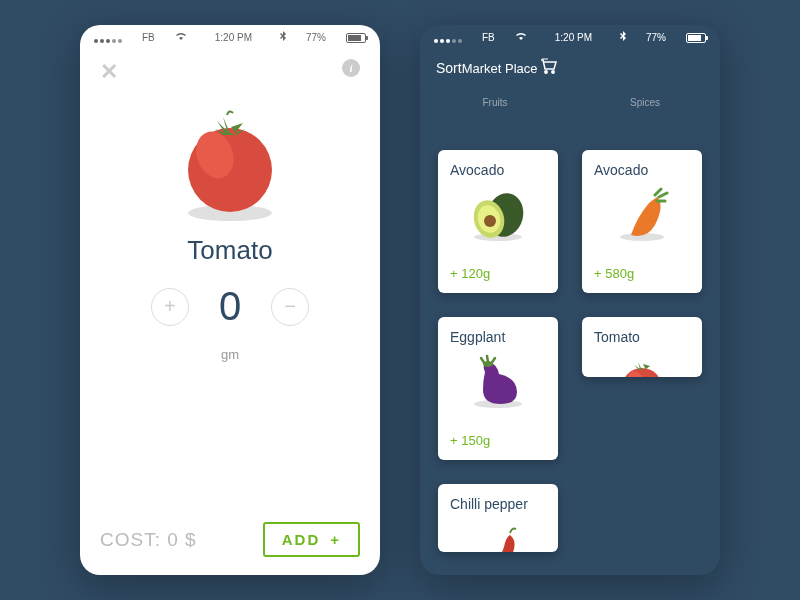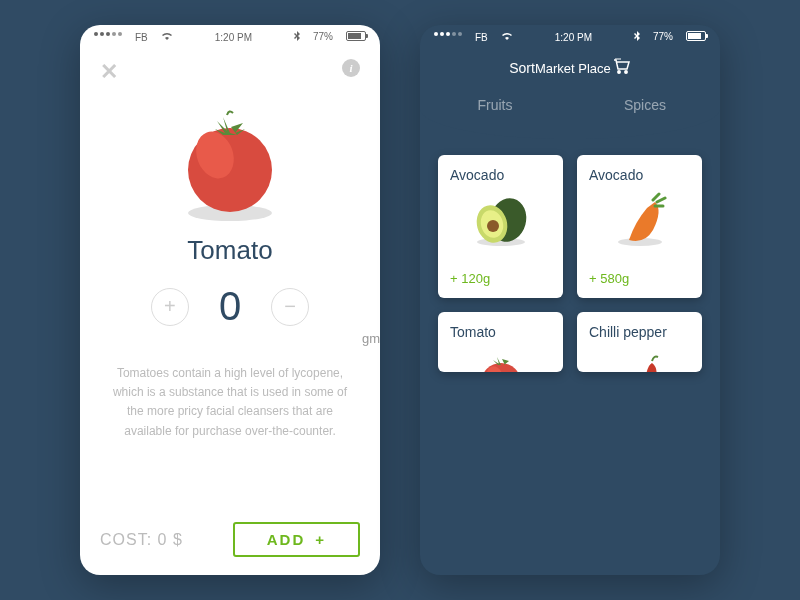--- a/index.html
+++ b/index.html
@@ -1,51 +1,51 @@
 <!DOCTYPE html>
 <html><head>
 <meta charset="utf-8">
 <style>
 *{box-sizing:border-box;margin:0;padding:0;font-family:-apple-system,Helvetica,Arial,sans-serif}
 body{background:#304b64;width:800px;height:600px;overflow:hidden;display:flex;gap:40px;justify-content:center;align-items:center}
 .phone{width:300px;height:550px;background:#fff;border-radius:20px;overflow:hidden;position:relative;box-shadow:0 10px 40px rgba(0,0,0,.3)}
 .phone.dark{background:#2f4a63}
 .status-bar{display:flex;justify-content:space-between;align-items:center;padding:6px 14px;font-size:10px;color:#666}
 .phone.dark .status-bar{color:#fff}
-.status-left,.status-right{display:flex;align-items:flex-start;gap:13px}
+.status-left,.status-right{display:flex;align-items:flex-end;gap:20px}
 .dots{display:flex;gap:2px}
 .dot{width:4px;height:4px;border-radius:50%;background:#999}
 .dot.filled{background:#666}
 .phone.dark .dot{background:rgba(255,255,255,.4)}
 .phone.dark .dot.filled{background:#fff}
 .battery{display:inline-block;width:20px;height:10px;border:1px solid currentColor;border-radius:2px;position:relative}
 .battery::after{content:'';position:absolute;right:-3px;top:2px;width:2px;height:4px;background:currentColor;border-radius:0 1px 1px 0}
 .battery-fill{position:absolute;left:1px;top:1px;bottom:1px;width:75%;background:currentColor}
 .detail-header{display:flex;justify-content:space-between;padding:10px 20px}
 .close-x{font-size:22px;color:#ccc;cursor:pointer;font-weight:bold}
 .info-icon{width:18px;height:18px;border-radius:50%;background:#ccc;color:#fff;display:flex;align-items:center;justify-content:center;font-size:11px;font-style:italic;font-weight:bold;font-family:serif}
 .tomato-img{width:100%;display:flex;justify-content:center;margin-top:10px}
 .product-name{text-align:center;font-size:26px;color:#2f4a63;margin-top:10px;font-weight:400}
 .qty-row{display:flex;align-items:center;justify-content:center;gap:30px;margin-top:18px}
 .qty-btn{width:38px;height:38px;border-radius:50%;border:1px solid #ddd;display:flex;align-items:center;justify-content:center;color:#ccc;font-size:20px;cursor:pointer}
 .qty-val{font-size:40px;color:#2f4a63;font-weight:300}
-.qty-unit{text-align:right;color:#999;font-size:13px;margin-top:2px}
+.qty-unit{text-align:center;color:#999;font-size:13px;margin-top:18px}
 .desc{color:#bbb;font-size:12px;text-align:center;padding:18px 30px;line-height:1.6}
 .footer{position:absolute;bottom:18px;left:0;right:0;display:flex;justify-content:space-between;align-items:center;padding:0 20px}
-.cost{color:#bbb;font-size:16px;letter-spacing:1px}
-.add-btn{border:2px solid #6eb81e;color:#6eb81e;padding:7px 32px;font-size:15px;font-weight:bold;letter-spacing:2px;display:flex;align-items:center;gap:10px;cursor:pointer;border-radius:3px}
-.market-header{display:flex;justify-content:center;align-items:center;padding:8px 16px;color:#fff}
+.cost{color:#bbb;font-size:19px;letter-spacing:1px}
+.add-btn{border:2px solid #6eb81e;color:#6eb81e;padding:7px 17px;font-size:15px;font-weight:bold;letter-spacing:2px;display:flex;align-items:center;gap:10px;cursor:pointer;border-radius:3px}
+.market-header{display:flex;justify-content:flex-start;align-items:center;padding:8px 16px;color:#fff}
 .market-title{font-size:13px}
 .sort-btn{font-size:14px;cursor:pointer}
 .cart-icon{cursor:pointer}
 .tabs{display:flex;background:#2f4a63;position:relative}
 .tabs::after{content:'';position:absolute;bottom:-12px;left:0;right:0;height:30px;background:#2f4a63;border-radius:0 0 50% 50%/0 0 100% 100%}
-.tab{flex:1;text-align:center;padding:10px 0 14px;font-size:14px;color:rgba(255,255,255,.5);cursor:pointer;position:relative;z-index:1}
+.tab{flex:1;text-align:center;padding:10px 0 14px;font-size:10px;color:rgba(255,255,255,.5);cursor:pointer;position:relative;z-index:1}
 .tab.active{color:#fff;font-weight:bold}
-.grid{display:grid;grid-template-columns:1fr 1fr;gap:14px;padding:28px 18px 18px;position:relative;z-index:2}
+.grid{display:grid;grid-template-columns:1fr 1fr;gap:24px;padding:28px 18px 18px;position:relative;z-index:2}
 .card{background:#fff;border-radius:6px;padding:12px;box-shadow:0 3px 10px rgba(0,0,0,.25);cursor:pointer}
 .card-title{font-size:14px;color:#2f4a63;margin-bottom:6px}
 .card-img{height:60px;display:flex;align-items:center;justify-content:center}
 .card-weight{color:#6eb81e;font-size:13px;margin-top:22px}
 .shadow-ellipse{fill:#e0e0e0}
 </style>
 </head>
 <body>
 
 <div class="phone">
@@ -96,21 +96,20 @@
 
   <div class="product-name">Tomato</div>
 
   <div class="qty-row">
     <div class="qty-btn">+</div>
     <div class="qty-val">0</div>
     <div class="qty-btn">−</div>
   </div>
   <div class="qty-unit">gm</div>
 
-  <div class="desc">Tomatoes contain a high level of lycopene, which is a substance that is used in some of the more pricy facial cleansers that are available for purchase over-the-counter.</div>
 
   <div class="footer">
     <div class="cost">
       <span>COST:</span> <span>0 $</span>
     </div>
     <div class="add-btn">
       <span>ADD</span>
         <span>+</span>
     </div>
   </div>
@@ -183,31 +182,43 @@
       <div class="card-title">Avocado</div>
       <div class="card-img">
         <svg width="70" height="55" viewBox="0 0 70 55">
             <ellipse class="shadow-ellipse" cx="35" cy="50" rx="22" ry="4"></ellipse>
             <path d="M50 10 Q58 18 48 38 Q40 52 24 48 Q30 30 42 16 Z" fill="#ea7a2a"></path>
             <path d="M48 8 L54 2 M52 10 L60 6 M50 14 L58 14" stroke="#5a9a3a" stroke-width="3" stroke-linecap="round"></path>
           </svg>
       </div>
       <div class="card-weight">+ 580g</div>
     </div>
+    <div class="card">
+      <div class="card-title">Eggplant</div>
+      <div class="card-img">
+        <svg width="70" height="55" viewBox="0 0 70 55">
+            <ellipse class="shadow-ellipse" cx="35" cy="50" rx="24" ry="4"></ellipse>
+            <path d="M22 18 Q18 10 26 8 Q34 10 36 20 Q54 24 54 38 Q54 50 38 50 Q20 50 20 36 Q20 26 22 18 Z" fill="#6a2a8a"></path>
+            <path d="M22 10 L18 4 M25 8 L24 2 M28 10 L32 4" stroke="#5a8a3a" stroke-width="2.5" stroke-linecap="round"></path>
+            <ellipse cx="25" cy="10" rx="5" ry="3" fill="#5a8a3a"></ellipse>
+          </svg>
+      </div>
+      <div class="card-weight">+ 150g</div>
+    </div>
     <div class="card" style="height:60px;overflow:hidden">
       <div class="card-title">Tomato</div>
       <div class="card-img">
         <svg width="60" height="50" viewBox="0 0 60 50">
             <circle cx="30" cy="32" r="20" fill="#d84b3f"></circle>
             <ellipse cx="24" cy="26" rx="8" ry="11" fill="#e85a4a" transform="rotate(-20 24 26)"></ellipse>
             <path d="M30 14 L26 6 L28 13 L22 9 L27 14 L34 14 L31 8 L38 10 L33 14 Z" fill="#5a8a3a"></path>
           </svg>
       </div>
     </div>
-    <div class="card" style="height:60px;overflow:hidden">
+    <div class="card" style="height:68px;overflow:hidden">
       <div class="card-title">Chilli pepper</div>
       <div class="card-img">
         <svg width="60" height="50" viewBox="0 0 60 50">
             <path d="M42 12 Q50 18 44 32 Q38 46 22 44 Q32 36 36 24 Q38 14 42 12 Z" fill="#c83a2a"></path>
             <path d="M42 10 Q44 4 48 6" stroke="#5a8a3a" stroke-width="2" fill="none"></path>
           </svg>
       </div>
     </div>
   </div>
 </div>

